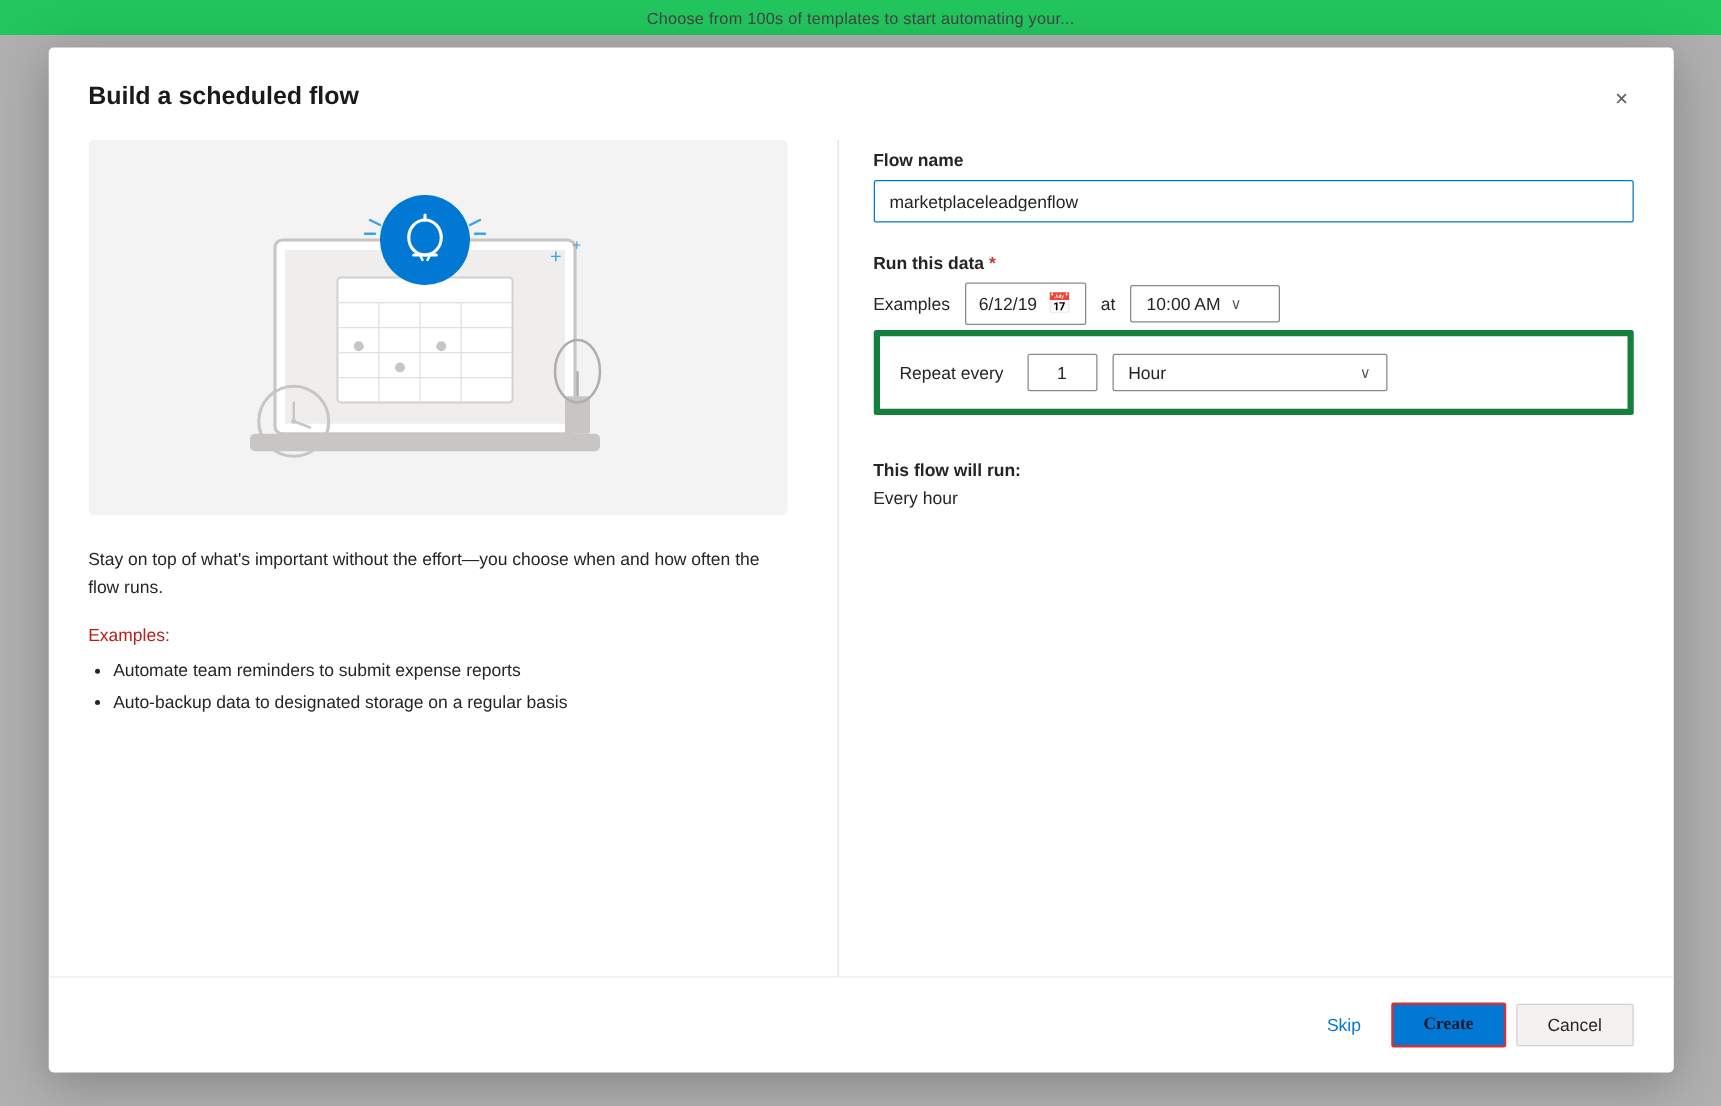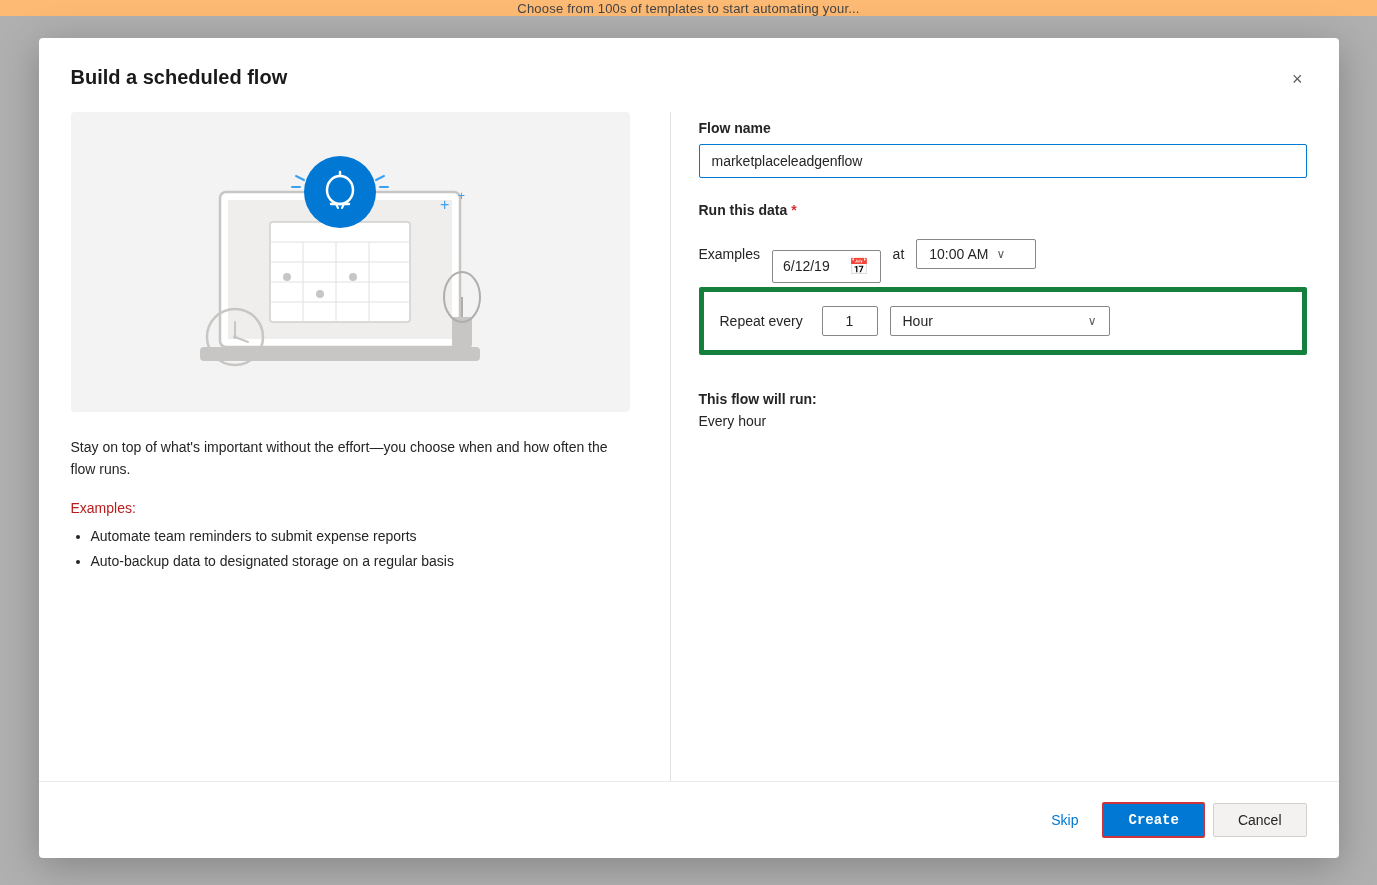--- a/index.html
+++ b/index.html
@@ -21,22 +21,22 @@
       width: 100%; height: 100%;
       background: #b0b0b0;
       display: flex;
       align-items: center;
       justify-content: center;
     }
 
     .top-hint {
       position: absolute;
       top: 0; left: 0; right: 0;
-      height: 16px;
-      background: #fdba74;
+      height: 28px;
+      background: #22c55e;
       display: flex;
       align-items: center;
       justify-content: center;
       font-size: 13px;
       color: #444;
       letter-spacing: 0.2px;
     }
 
     .dialog {
       background: #ffffff;
@@ -177,24 +177,23 @@
     }
 
     .date-input {
       display: flex;
       align-items: center;
       border: 1px solid #8a8886;
       border-radius: 2px;
       padding: 6px 10px;
       font-size: 14px;
       color: #252525;
-      gap: 20px;
+      gap: 8px;
       cursor: pointer;
       background: #fff;
-      margin-top: 24px;
     }
 
     .calendar-icon {
       color: #605e5c;
       font-size: 16px;
     }
 
     .at-label {
       font-size: 14px;
       color: #252525;
@@ -290,28 +289,28 @@
       border: none;
       color: #0078d4;
       font-size: 14px;
       cursor: pointer;
       padding: 8px 16px;
       font-family: 'Segoe UI', sans-serif;
     }
 
     .btn-create {
       background: #0078d4;
-      color: #ffffff;
+      color: #0f172a;
       border: 2px solid #d13438;
       border-radius: 2px;
       font-size: 14px;
       font-weight: 600;
       cursor: pointer;
       padding: 8px 24px;
-      font-family: Liberation Mono, monospace;
+      font-family: Liberation Serif, serif;
     }
 
     .btn-cancel {
       background: #f3f2f1;
       color: #252525;
       border: 1px solid #d2d0ce;
       border-radius: 2px;
       font-size: 14px;
       cursor: pointer;
       padding: 8px 24px;

